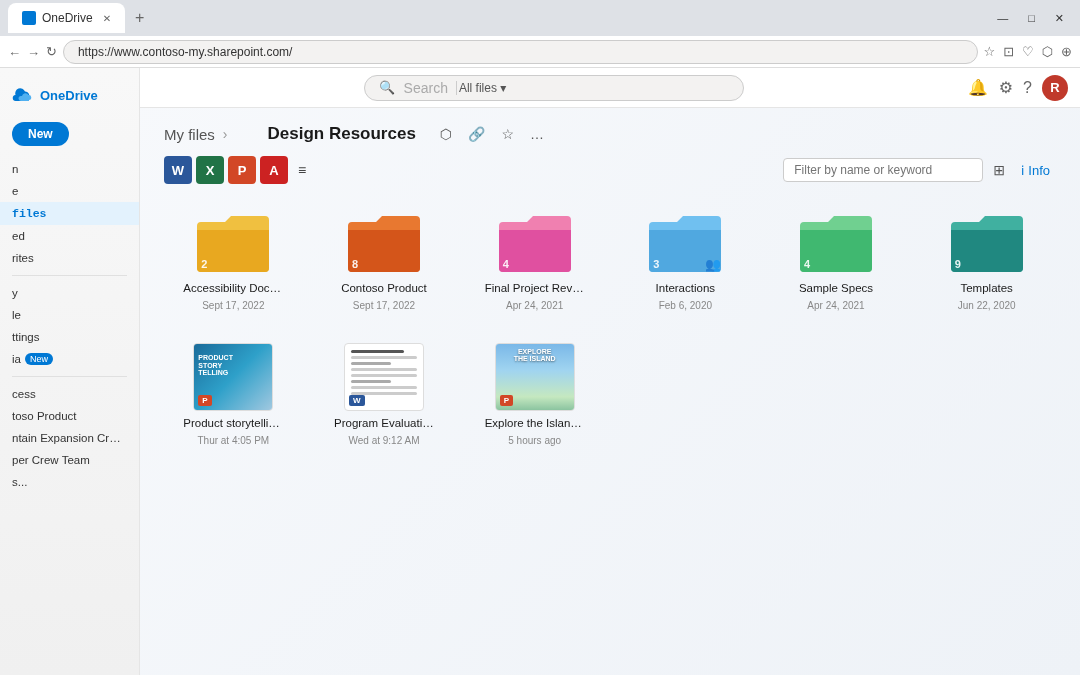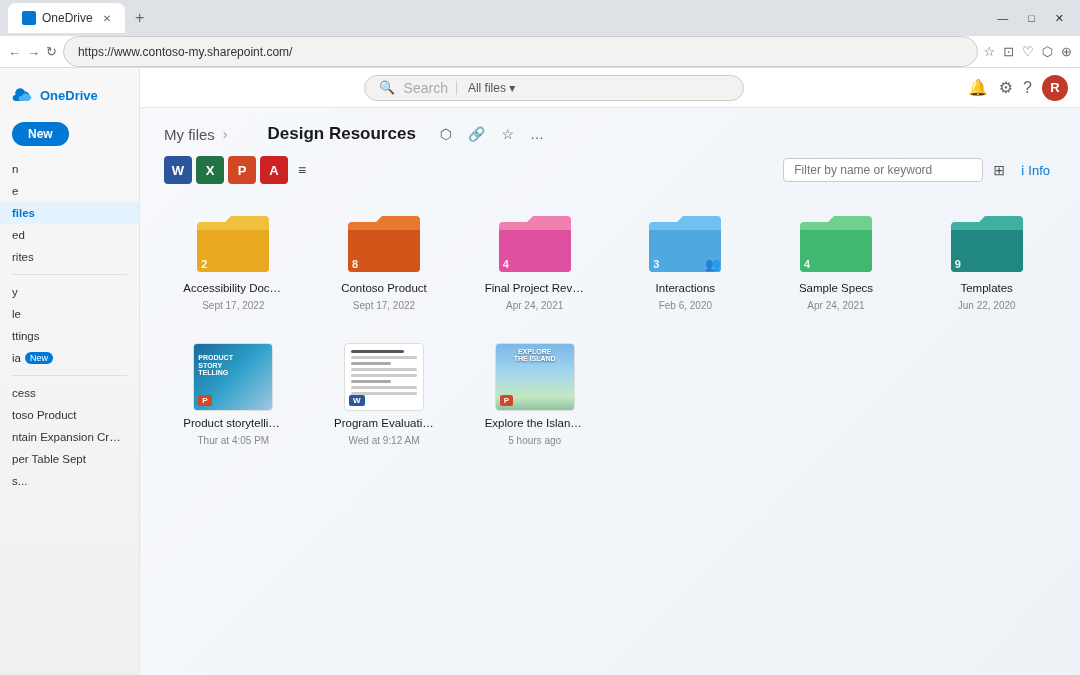--- a/index.html
+++ b/index.html
@@ -72,21 +72,21 @@
       border-bottom: 1px solid #ddd;
     }
     .address-input {
       flex: 1;
       background: #f3f2f1;
       border: 1px solid #ccc;
       border-radius: 16px;
       padding: 4px 14px;
       font-size: 12px;
       color: #333;
-      height: 31px;
+      height: 24px;
     }
     .addr-icons {
       display: flex;
       align-items: center;
       gap: 8px;
     }
     .addr-icon {
       font-size: 13px;
       color: #666;
       cursor: pointer;
@@ -141,20 +141,21 @@
       color: #333;
       cursor: pointer;
       white-space: nowrap;
       overflow: hidden;
       text-overflow: ellipsis;
     }
     .sidebar-item.active {
       background: #e3f2fd;
       color: #0078d4;
       font-weight: 600;
+      font-family: Liberation Mono, monospace;
     }
     .sidebar-item.new-badge {
       display: flex;
       align-items: center;
       gap: 4px;
     }
     .new-badge-pill {
       background: #0078d4;
       color: #fff;
       font-size: 9px;
@@ -362,21 +363,21 @@
       background: #f3f2f1;
       border: 1px solid #ccc;
       border-radius: 20px;
       padding: 4px 14px;
       gap: 8px;
       width: 380px;
     }
     .header-search-icon { color: #888; font-size: 13px; }
     .header-search-text { font-size: 14px; color: #aaa; }
     .header-allfiles {
-      font-size: 12px; color: #555; padding: 0 11px;
+      font-size: 12px; color: #555; padding: 0 2px;
       border-left: 1px solid #ccc;
       cursor: pointer;
       white-space: nowrap;
     }
     .header-actions {
       display: flex;
       align-items: center;
       gap: 10px;
       margin-left: auto;
     }
@@ -530,21 +531,21 @@
     <div class="sidebar-item">le</div>
     <div class="sidebar-item">ttings</div>
     <div class="sidebar-item new-badge">
       <span>ia</span>
       <span class="new-badge-pill">New</span>
     </div>
     <div class="sidebar-divider"></div>
     <div class="sidebar-item">cess</div>
     <div class="sidebar-item">toso Product</div>
     <div class="sidebar-item">ntain Expansion Crew...</div>
-    <div class="sidebar-item">per Table Sept</div>
+    <div class="sidebar-item">per Crew Team</div>
     <div class="sidebar-item">s...</div>
   </div>
 
   <div class="main-content">
 
     <div class="app-header">
       <div class="header-search-wrap">
         <div class="header-search">
           <span class="header-search-icon">🔍</span>
           <span class="header-search-text">Search</span>

